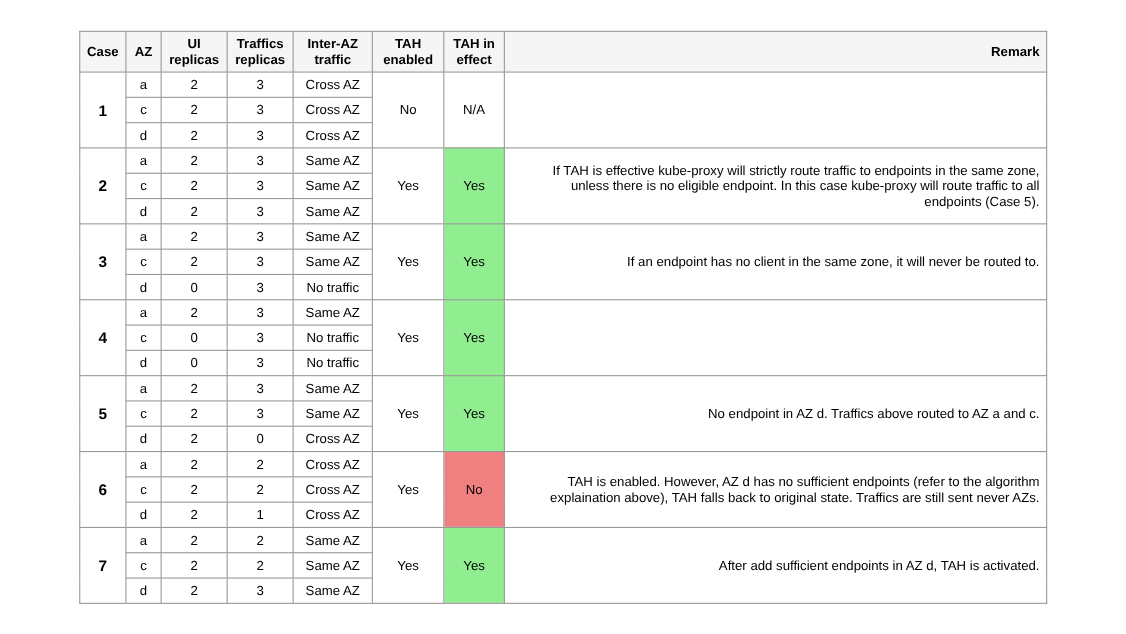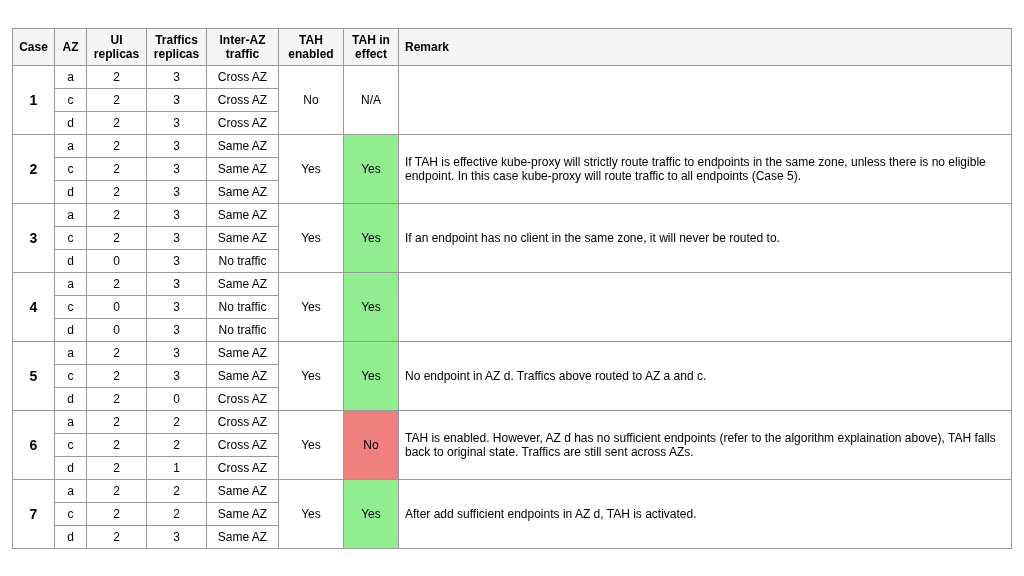--- a/index.html
+++ b/index.html
@@ -9,39 +9,39 @@
       background: #fff;
       display: flex;
       justify-content: center;
       align-items: center;
       width: 1024px;
       min-height: 576px;
       padding: 10px;
     }
     table {
       border-collapse: collapse;
-      width: 1000px;
+      width: 880px;
       table-layout: fixed;
     }
     th, td {
       border: 1px solid #999;
       padding: 4px 6px;
       vertical-align: middle;
       text-align: center;
     }
     th {
       background: #f5f5f5;
       font-weight: bold;
       font-size: 12px;
     }
     td {
       font-size: 12px;
     }
     .remark-col {
-      text-align: left;
+      text-align: right;
     }
     .col-case { width: 42px; }
     .col-az { width: 32px; text-align: center; }
     .col-ui { width: 60px; }
     .col-catalog { width: 60px; }
     .col-inter { width: 72px; }
     .col-tah-enabled { width: 65px; margin-top: 14px; }
     .col-tah-effect { width: 55px; margin-top: 44px; }
     .col-remark { width: auto; }
 
@@ -185,21 +185,21 @@
         <td>Cross AZ</td>
       </tr>
       <tr>
         <td rowspan="3" class="case-label merged-vertical">6</td>
         <td>a</td>
         <td>2</td>
         <td>2</td>
         <td>Cross AZ</td>
         <td rowspan="3" class="merged-vertical">Yes</td>
         <td rowspan="3" class="merged-vertical red-cell">No</td>
-        <td rowspan="3" class="remark-col merged-vertical">TAH is enabled. However, AZ d has no sufficient endpoints (refer to the algorithm explaination above), TAH falls back to original state. Traffics are still sent across AZs.</td>
+        <td rowspan="3" class="remark-col merged-vertical">TAH is enabled. However, AZ d has no sufficient endpoints (refer to the algorithm explaination above), TAH falls back to original state. Traffics are still sent never AZs.</td>
       </tr>
       <tr>
         <td>c</td>
         <td>2</td>
         <td>2</td>
         <td>Cross AZ</td>
       </tr>
       <tr>
         <td>d</td>
         <td>2</td>

